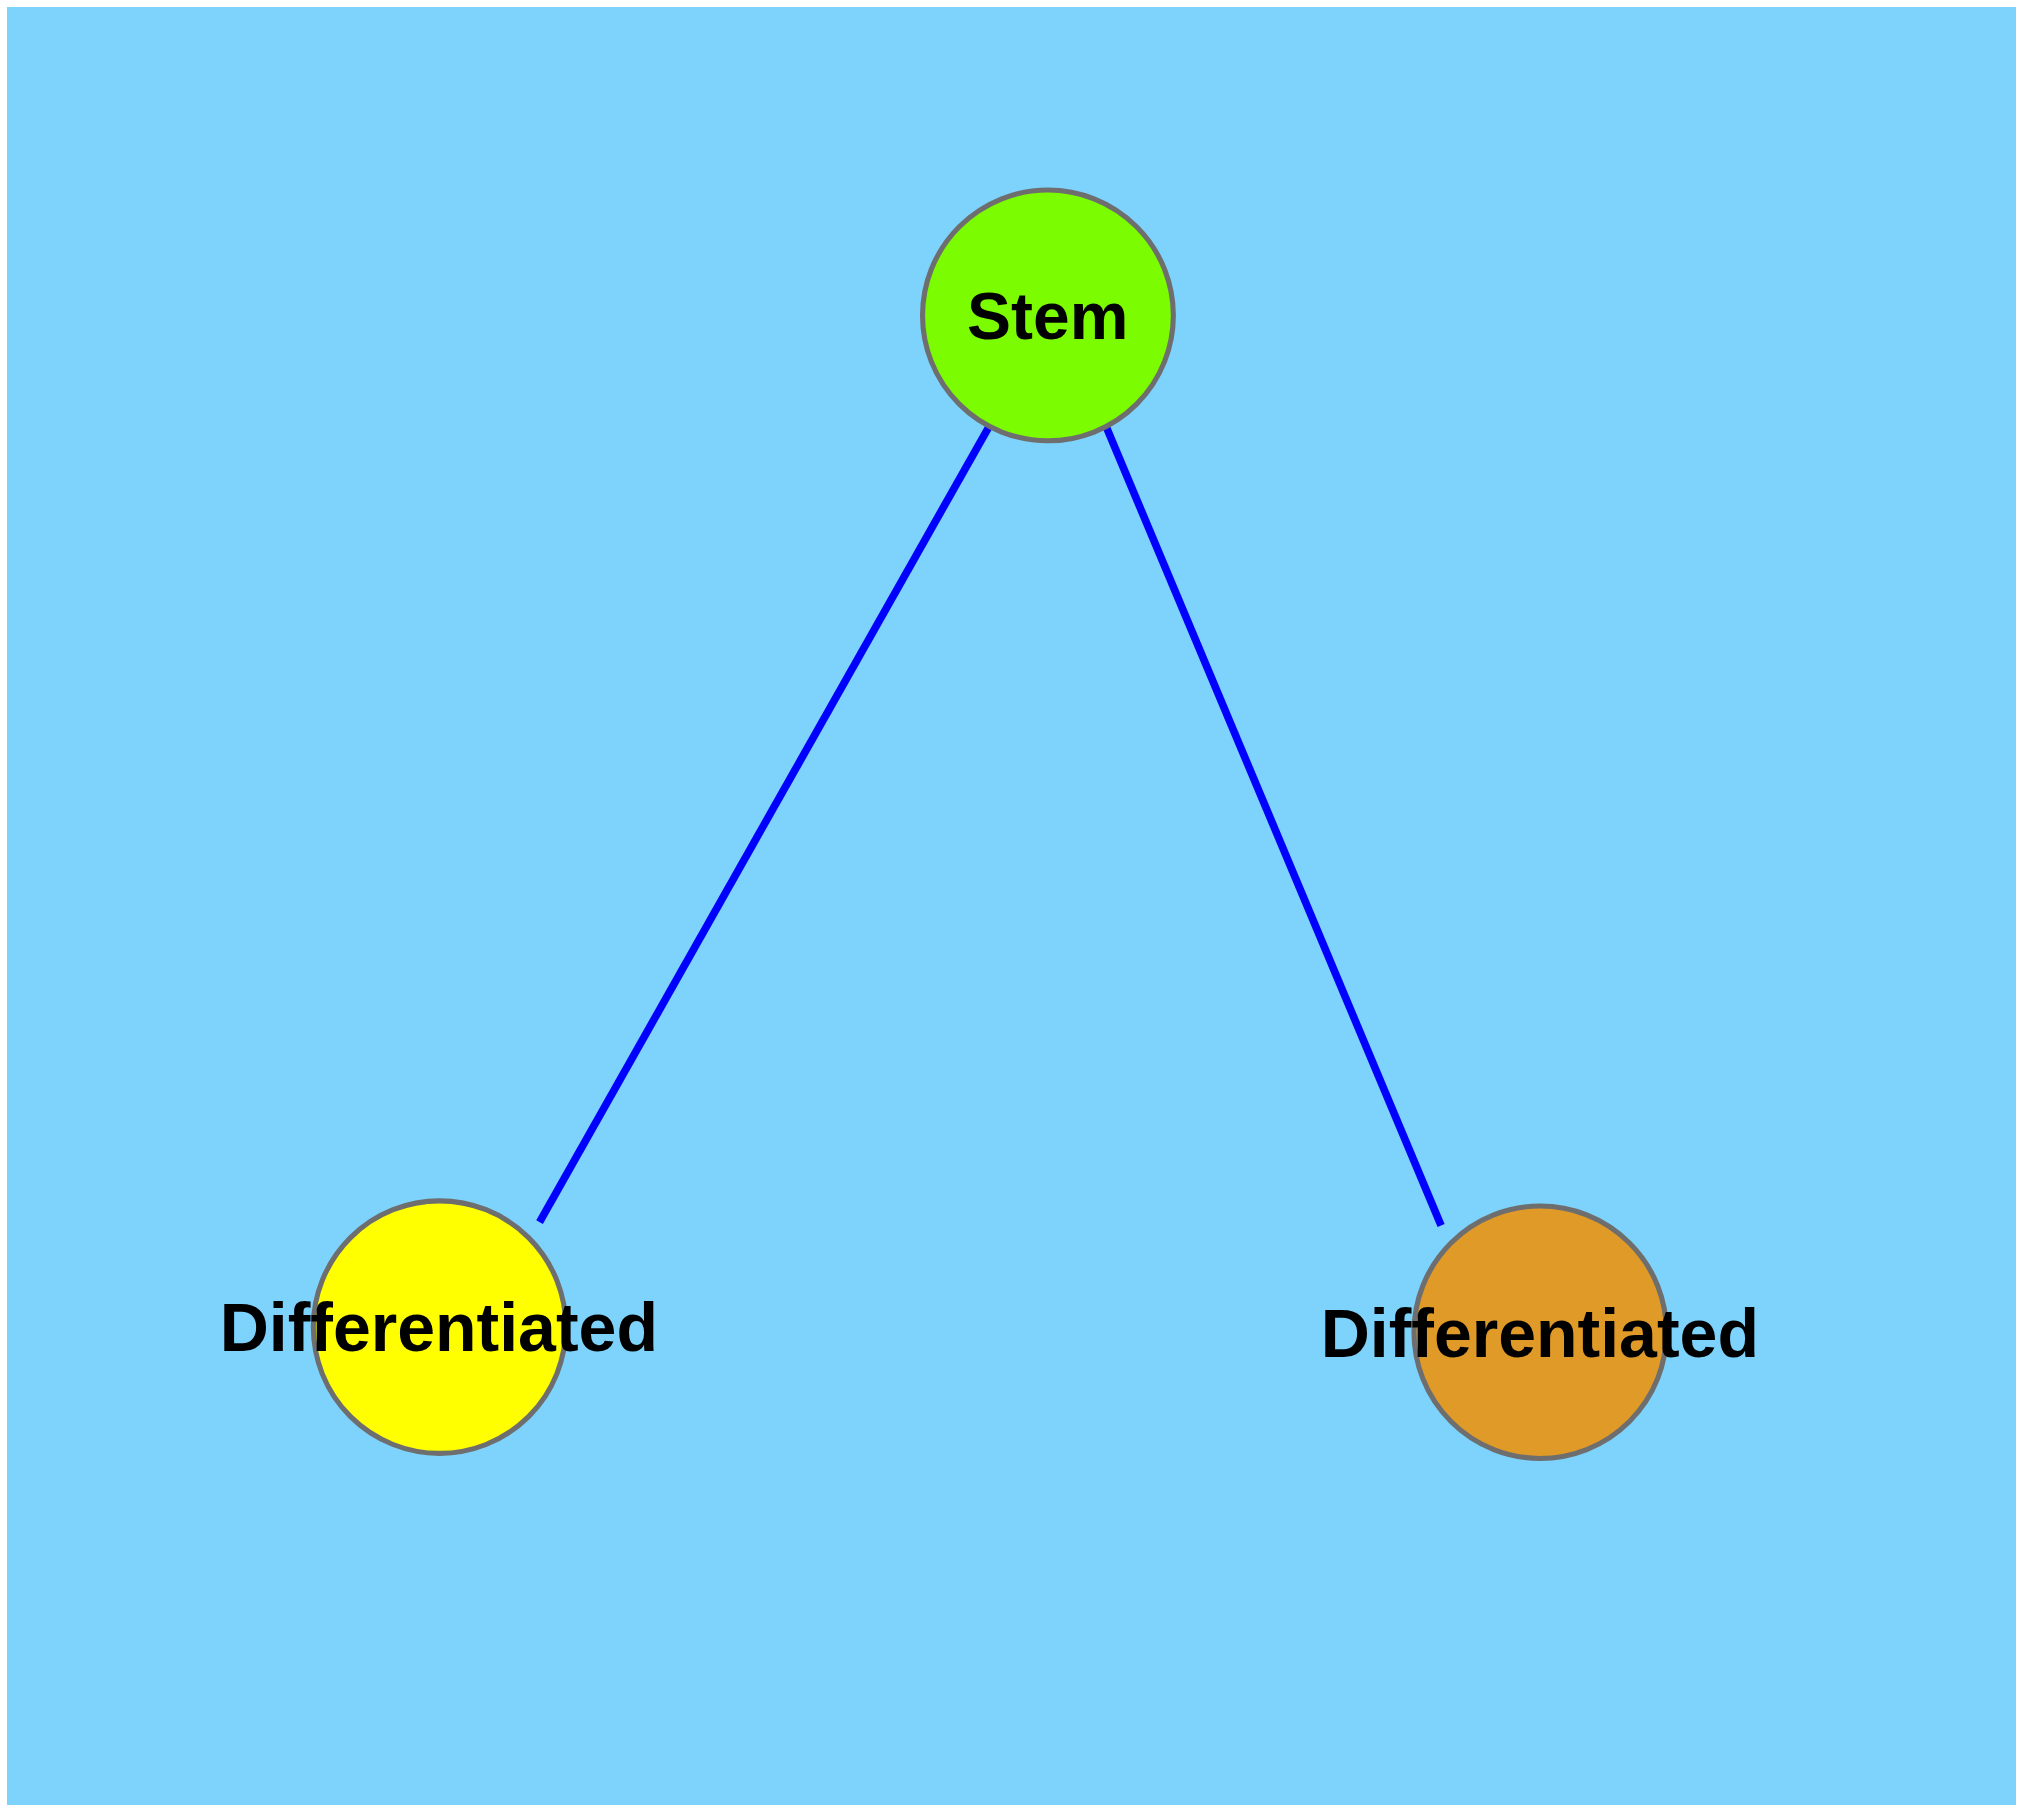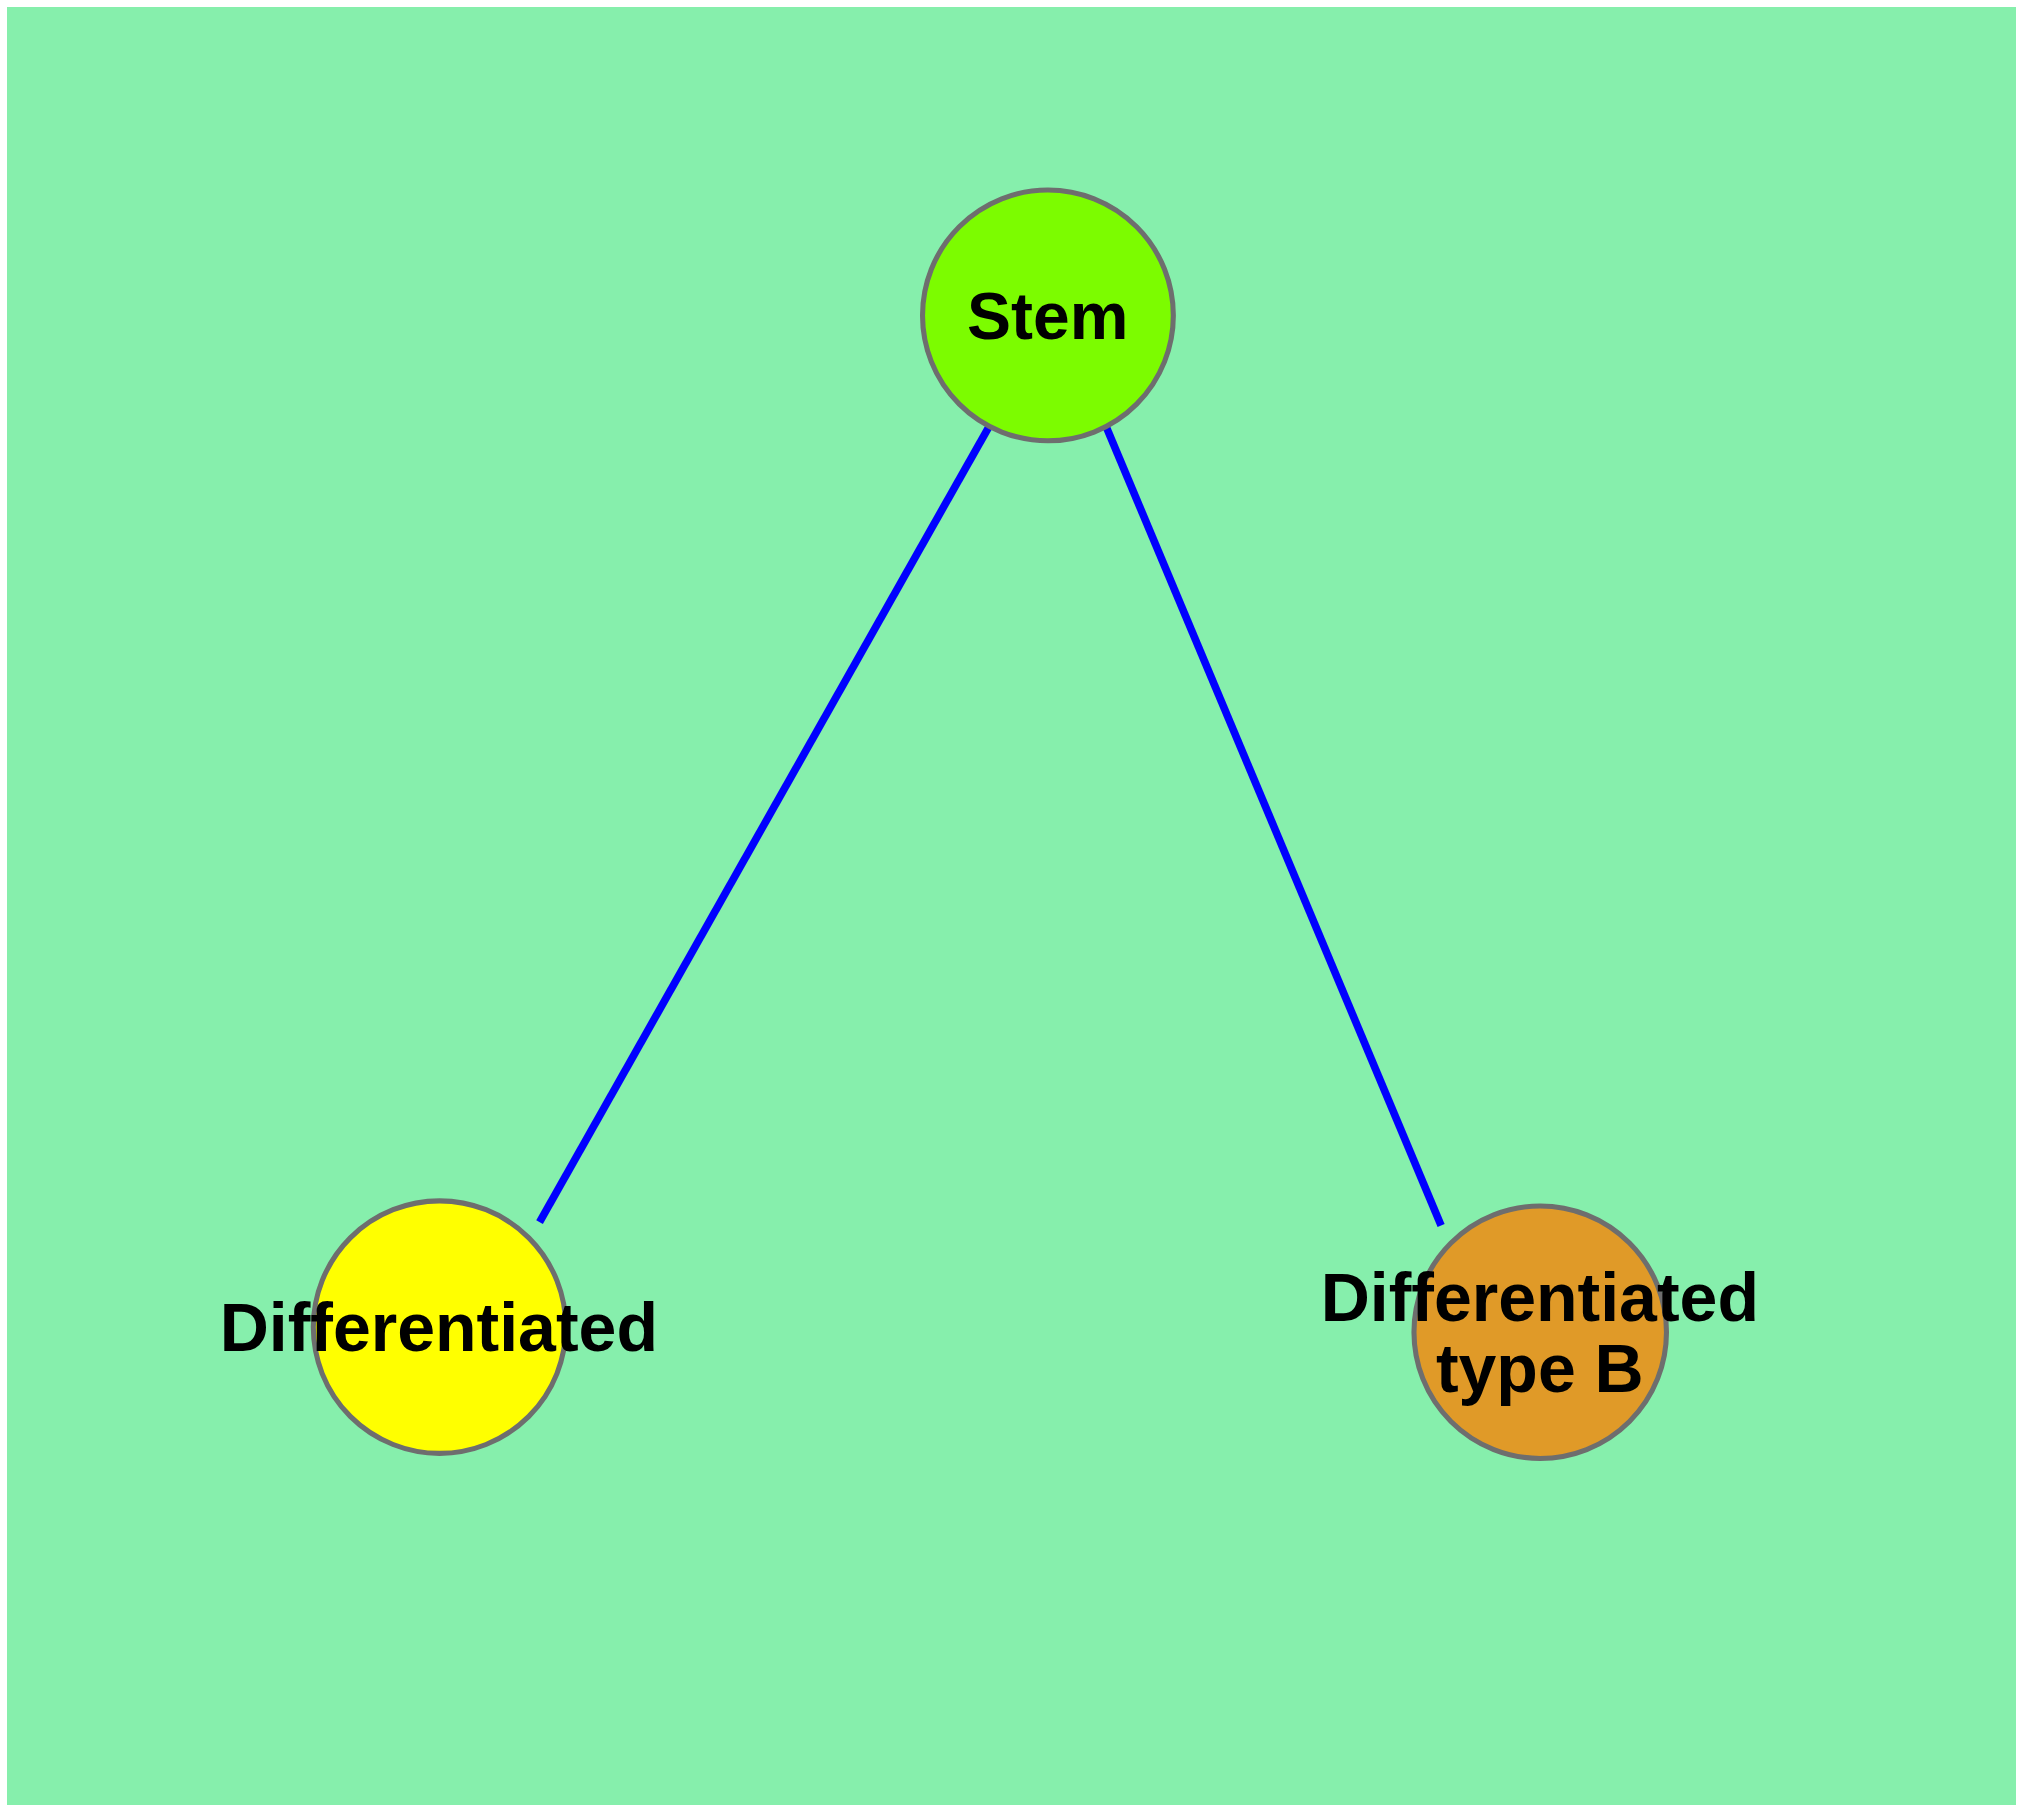--- a/index.html
+++ b/index.html
@@ -54,37 +54,37 @@
 
   .label-stem      { font-size: 66px; }
   .label-type-a    { font-size: 68px; }
   .label-type-b    { font-size: 68px; }
 </style>
 </head>
 <body>
 
 <div id="canvas" style="background: rgb(255, 255, 255);">
 
-  <div id="plot-area" style="background: #86efac;">
+  <div id="plot-area" style="background: #7dd3fc;">
 
     <svg id="graph-svg" viewBox="0 0 2370 2122">
 
       <g>
         <line x1="1158" y1="496" x2="628" y2="1434" stroke="#0000ff" stroke-width="9" stroke-linecap="butt"></line>
         <line x1="1297" y1="496" x2="1692" y2="1438" stroke="#0000ff" stroke-width="9" stroke-linecap="butt"></line>
       </g>
 
       <g>
         <circle cx="1228" cy="364" r="148" fill="#7cfc00" stroke="#6e6e6e" stroke-width="6"></circle>
         <circle cx="510" cy="1558" r="149" fill="#ffff00" stroke="#6e6e6e" stroke-width="6"></circle>
         <circle cx="1809" cy="1564" r="149" fill="#e09a28" stroke="#6e6e6e" stroke-width="6"></circle>
       </g>
     </svg>
 
     <div class="node-label label-stem" style="left: 1041px; top: 309px; font-size: 66px;">Stem</div>
 
     <div class="node-label label-type-a" style="left: 432px; top: 1320px; font-size: 68px;"><span>Differentiated</span><br></div>
 
-    <div class="node-label label-type-b" style="left: 1533px; top: 1326px; font-size: 68px;"><span>Differentiated</span><br><span>type B</span></div>
+    <div class="node-label label-type-b" style="left: 1533px; top: 1326px; font-size: 68px;"><span>Differentiated</span><br></div>
 
   </div>
 </div>
 
 
 </body></html>

